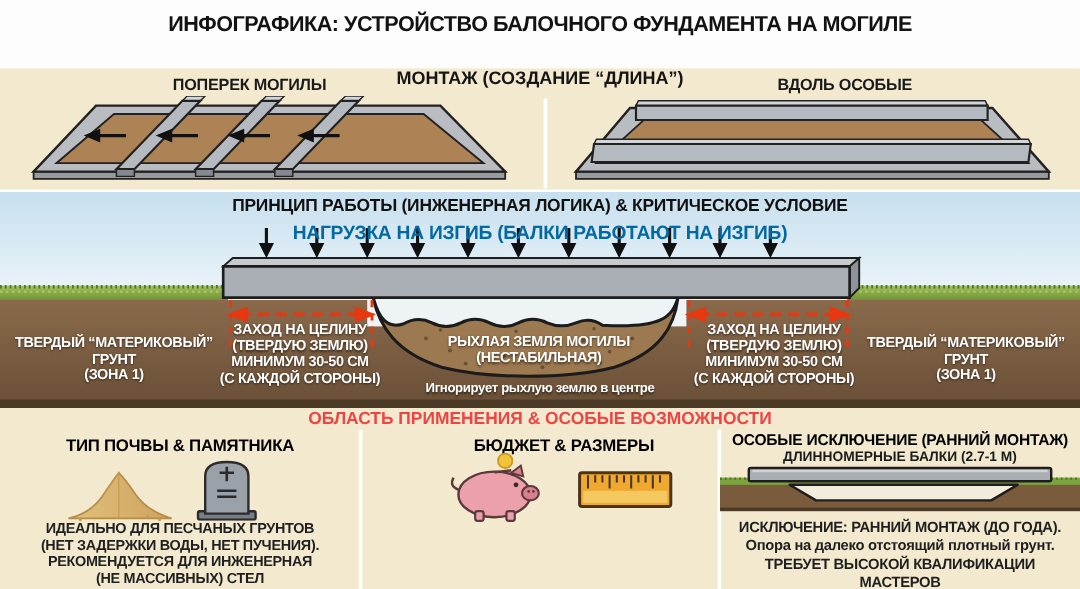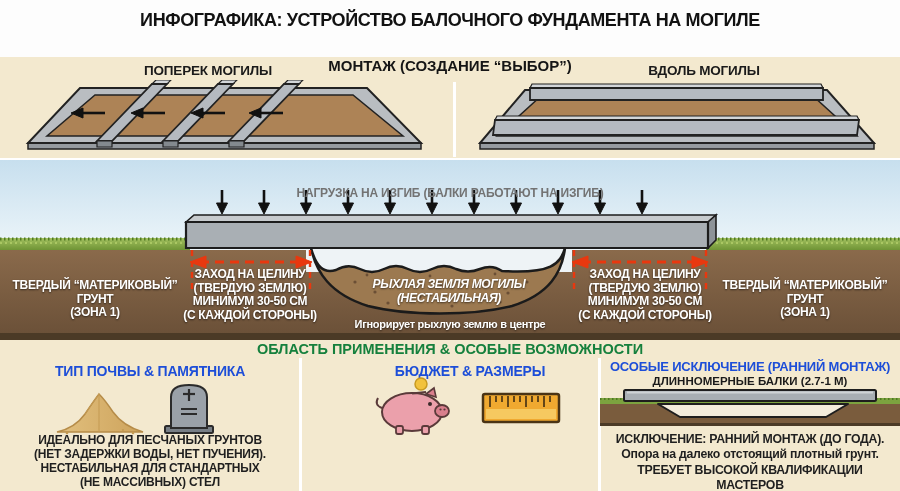--- a/index.html
+++ b/index.html
@@ -18,44 +18,44 @@
     left:0;top:10px;width:900px;text-align:center;
     font-size:18px;font-weight:bold;color:#121212;letter-spacing:-0.4px;
   }
   
   .montage-bg{left:0;top:57px;width:900px;height:101px;background:#f3e9cf;border-bottom:3px solid #ffffff;}
   .montage-heading{left:0;top:57px;width:900px;font-size:15px;color:#151515;}
   .diagram-label{font-size:13.5px;color:#1a1a1a;letter-spacing:-0.2px;}
   .divider-v{background:#ffffff;}
   
   .principle-heading{left:0;top:164px;width:900px;font-size:14.5px;color:#111;letter-spacing:-0.2px;}
-  .load-label{left:0;top:186px;width:900px;font-size:12px;color:#737373;letter-spacing:-0.2px;}
+  .load-label{left:0;top:186px;width:900px;font-size:16px;color:#0369a1;letter-spacing:-0.2px;}
   .soil-label{
     color:#ffffff;font-weight:bold;font-size:12px;line-height:13.6px;
     letter-spacing:-0.3px;text-shadow:0 1px 2px rgba(0,0,0,.6);
   }
   
   .app-bg{left:0;top:340px;width:900px;height:151px;background:#f3e9cf;}
-  .app-heading{left:0;top:341px;width:900px;font-size:14.5px;color:#15803d;}
-  .col-heading{font-size:14px;color:#1d4ed8;letter-spacing:-0.2px;}
+  .app-heading{left:0;top:341px;width:900px;font-size:14.5px;color:#ef4444;}
+  .col-heading{font-size:14px;color:#000000;letter-spacing:-0.2px;}
   .col-sub{font-size:11.5px;color:#1a1a1a;}
   .col-text{font-size:12px;line-height:13.9px;font-weight:bold;color:#1f1f1f;letter-spacing:-0.25px;}
   .col3-text{font-size:12.3px;line-height:15.4px;}
 </style>
 </head>
 <body>
 
 <div class="stage">
 
   <div class="abs title">ИНФОГРАФИКА: УСТРОЙСТВО БАЛОЧНОГО ФУНДАМЕНТА НА МОГИЛЕ</div>
 
   <div class="abs montage-bg"></div>
-  <div class="abs ctr b montage-heading">МОНТАЖ (СОЗДАНИЕ “ВЫБОР”)</div>
+  <div class="abs ctr b montage-heading">МОНТАЖ (СОЗДАНИЕ “ДЛИНА”)</div>
   <div class="abs ctr b diagram-label" style="left:58px;top:63px;width:300px;">ПОПЕРЕК МОГИЛЫ</div>
-  <div class="abs ctr b diagram-label" style="left:554px;top:63px;width:300px;">ВДОЛЬ МОГИЛЫ</div>
+  <div class="abs ctr b diagram-label" style="left:554px;top:63px;width:300px;">ВДОЛЬ ОСОБЫЕ</div>
   <div class="abs divider-v" style="left:453px;top:82px;width:3px;height:75px;"></div>
 
   <svg class="abs" style="left:25px;top:80px;" width="400" height="72" viewBox="0 0 400 72">
     <polygon points="3,63 396,63 396,69 3,69" fill="#969ba0" stroke="#222" stroke-width="1.5"></polygon>
     <polygon points="3,63 396,63 342,8 55,8" fill="#b9bdc1" stroke="#222" stroke-width="2"></polygon>
     <polygon points="22,56 378,56 328,15 70,15" fill="#ad8356" stroke="#222" stroke-width="1.5"></polygon>
 
     <g stroke="#222">
       <polygon points="127,4 142,4 146,0 131,0" fill="#d3d6d9" stroke-width="1.2"></polygon>
       <polygon points="193,4 208,4 212,0 197,0" fill="#d3d6d9" stroke-width="1.2"></polygon>
@@ -178,29 +178,30 @@
       <polygon points="206,96 206,108 190,102"></polygon>
         <polygon points="296,96 296,108 312,102"></polygon>
       <line x1="574" y1="90" x2="574" y2="131" stroke-width="2.4" stroke-dasharray="6 5"></line>
       <line x1="706" y1="90" x2="706" y2="131" stroke-width="2.4" stroke-dasharray="6 5"></line>
       <line x1="582" y1="102" x2="698" y2="102" stroke-width="3" stroke-dasharray="9 6"></line>
       <polygon points="588,96 588,108 572,102"></polygon>
         <polygon points="692,96 692,108 708,102"></polygon>
     </g>
   </svg>
 
+  <div class="abs ctr b principle-heading">ПРИНЦИП РАБОТЫ (ИНЖЕНЕРНАЯ ЛОГИКА) &amp;  КРИТИЧЕСКОЕ УСЛОВИЕ</div>
   <div class="abs ctr b load-label">НАГРУЗКА НА ИЗГИБ (БАЛКИ РАБОТАЮТ НА ИЗГИБ)</div>
 
   <div class="abs ctr pre soil-label" style="left:0;top:279px;width:190px;">ТВЕРДЫЙ “МАТЕРИКОВЫЙ” ГРУНТ
 (ЗОНА 1)</div>
   <div class="abs ctr pre soil-label" style="left:175px;top:268px;width:150px;">ЗАХОД НА ЦЕЛИНУ
 (ТВЕРДУЮ ЗЕМЛЮ)
 МИНИМУМ 30-50 СМ
 (С КАЖДОЙ СТОРОНЫ)</div>
-  <div class="abs ctr pre soil-label" style="left:358px;top:278px;width:182px;font-style:italic;">РЫХЛАЯ ЗЕМЛЯ МОГИЛЫ
+  <div class="abs ctr pre soil-label" style="left:358px;top:278px;width:182px;">РЫХЛАЯ ЗЕМЛЯ МОГИЛЫ
 (НЕСТАБИЛЬНАЯ)</div>
   <div class="abs ctr pre soil-label" style="left:570px;top:268px;width:150px;">ЗАХОД НА ЦЕЛИНУ
 (ТВЕРДУЮ ЗЕМЛЮ)
 МИНИМУМ 30-50 СМ
 (С КАЖДОЙ СТОРОНЫ)</div>
   <div class="abs ctr pre soil-label" style="left:710px;top:279px;width:190px;">ТВЕРДЫЙ “МАТЕРИКОВЫЙ” ГРУНТ
 (ЗОНА 1)</div>
   <div class="abs ctr soil-label" style="left:300px;top:318px;width:300px;font-size:11px;">Игнорирует рыхлую землю в центре</div>
 
   <div class="abs app-bg"></div>
@@ -225,21 +226,21 @@
   <svg class="abs" style="left:158px;top:382px;" width="62" height="52" viewBox="0 0 62 52">
     <rect x="7" y="44" width="48" height="7" rx="1.5" fill="#787f86" stroke="#2b2b2b" stroke-width="2"></rect>
     <path d="M13,46 V15 Q13,3 31,3 Q49,3 49,15 V46 Z" fill="#9aa1a8" stroke="#2b2b2b" stroke-width="2"></path>
     <line x1="31" y1="7" x2="31" y2="19" stroke="#2b2b2b" stroke-width="2.2"></line>
     <line x1="25" y1="12" x2="37" y2="12" stroke="#2b2b2b" stroke-width="2.2"></line>
     <line x1="23" y1="27" x2="39" y2="27" stroke="#2b2b2b" stroke-width="2"></line>
     <line x1="23" y1="32" x2="39" y2="32" stroke="#2b2b2b" stroke-width="2"></line>
   </svg>
   <div class="abs ctr pre col-text" style="left:10px;top:434px;width:280px;">ИДЕАЛЬНО ДЛЯ ПЕСЧАНЫХ ГРУНТОВ
 (НЕТ ЗАДЕРЖКИ ВОДЫ, НЕТ ПУЧЕНИЯ).
-НЕСТАБИЛЬНАЯ ДЛЯ СТАНДАРТНЫХ
+РЕКОМЕНДУЕТСЯ ДЛЯ ИНЖЕНЕРНАЯ
 (НЕ МАССИВНЫХ) СТЕЛ</div>
 
   <div class="abs ctr b col-heading" style="left:300px;top:363px;width:340px;">БЮДЖЕТ &amp; РАЗМЕРЫ</div>
   <svg class="abs" style="left:368px;top:376px;" width="95" height="60" viewBox="0 0 95 60">
     <circle cx="53" cy="8" r="6" fill="#f2c23c" stroke="#c89a20" stroke-width="1.5"></circle>
     <path d="M14,32 q-8,-3 -4,-10" fill="none" stroke="#5a3a3a" stroke-width="2"></path>
     <ellipse cx="44" cy="36" rx="30" ry="19" fill="#eba0ab" stroke="#5a3a3a" stroke-width="2"></ellipse>
     <rect x="28" y="50" width="7" height="8" rx="2" fill="#eba0ab" stroke="#5a3a3a" stroke-width="1.8"></rect>
     <rect x="54" y="50" width="7" height="8" rx="2" fill="#eba0ab" stroke="#5a3a3a" stroke-width="1.8"></rect>
     <path d="M58,18 l8,-6 l2,9 Z" fill="#d97f8d" stroke="#5a3a3a" stroke-width="1.6"></path>

